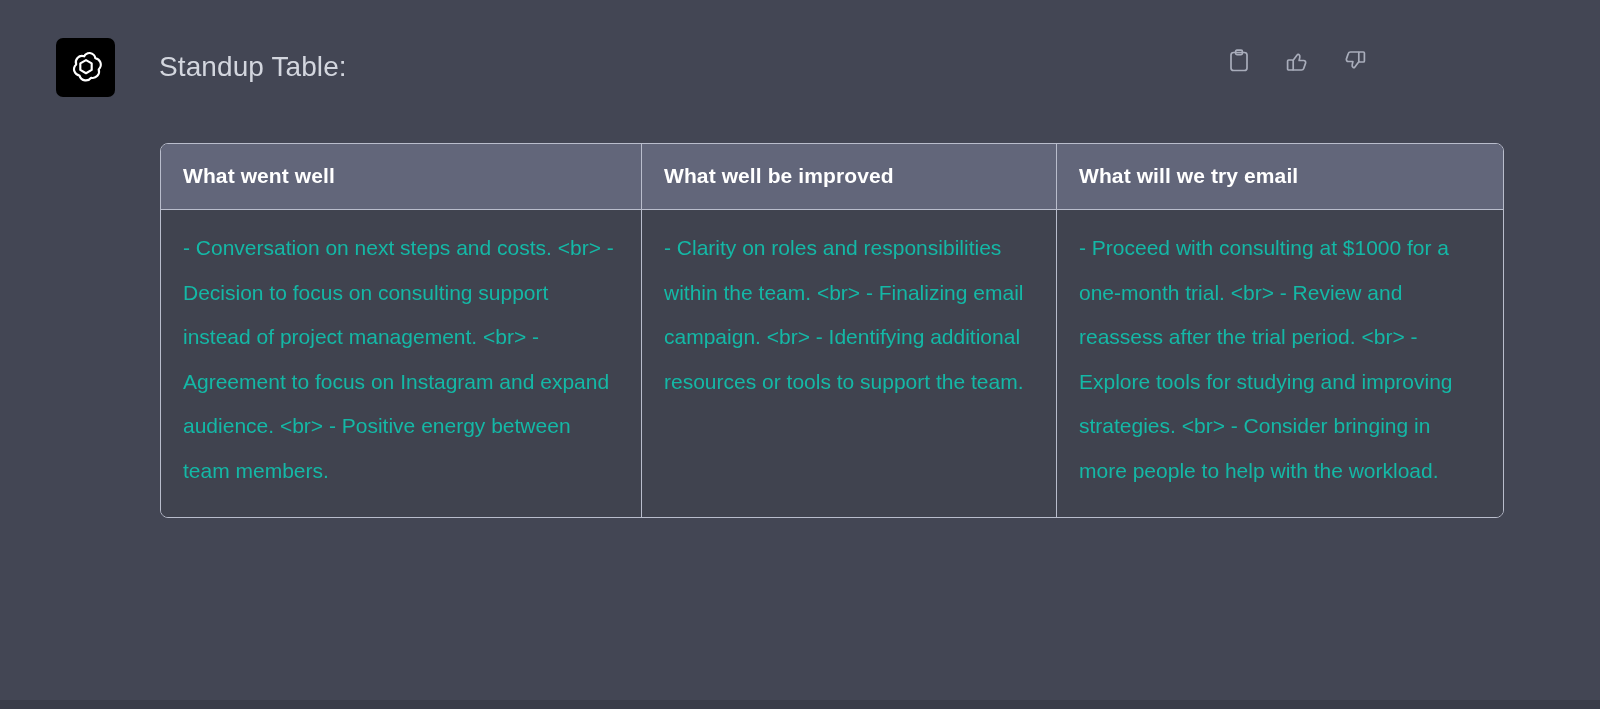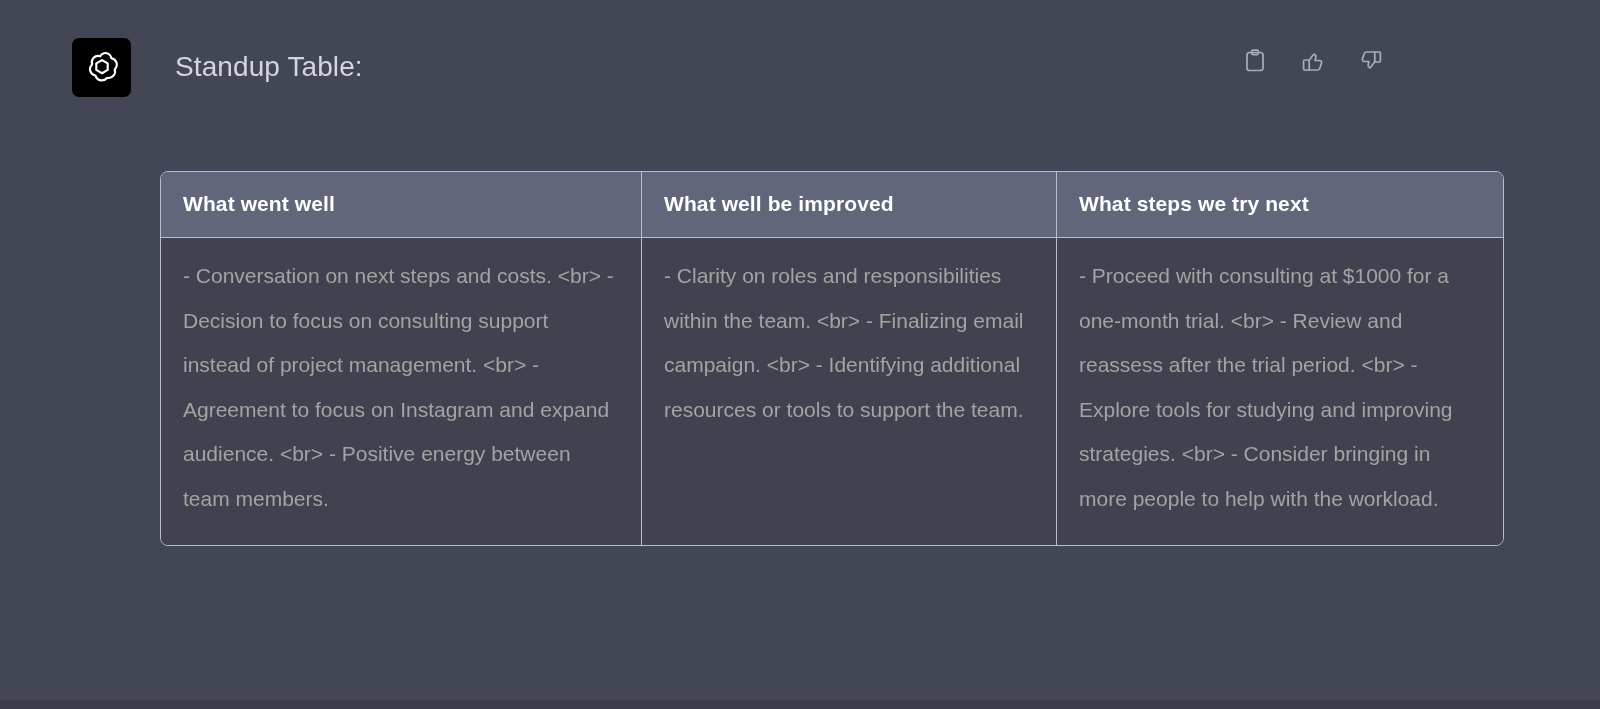--- a/index.html
+++ b/index.html
@@ -28,21 +28,21 @@
     left: 0;
     top: 700px;
     width: 1600px;
     height: 9px;
     background: #3a3d49;
   }
 
   
   .msg-header {
     position: absolute;
-    left: 16px;
+    left: 0;
     top: 0;
     width: 1432px;
     height: 120px;
   }
 
   .avatar {
     position: absolute;
     left: 56px;
     top: 38px;
     width: 59px;
@@ -94,40 +94,39 @@
   }
 
   table.standup {
     border-collapse: separate;
     border-spacing: 0;
     width: 1208px;
     table-layout: fixed;
     border: 1px solid #b9bdcc;
     border-radius: 8px;
     overflow: hidden;
-    margin-top: 28px;
   }
 
   table.standup th {
     background: #62667a;
     color: #ffffff;
     font-size: 21px;
     font-weight: bold;
     text-align: left;
     padding: 20px 22px 21px 22px;
     border-right: 1px solid #b9bdcc;
     border-bottom: 1px solid #b9bdcc;
     letter-spacing: 0.1px;
     vertical-align: middle;
   }
   table.standup th:last-child { border-right: none; }
 
   table.standup td {
     background: #40434f;
-    color: #a3a3a3;
+    color: #14b8a6;
     font-size: 21px;
     line-height: 44.5px;
     text-align: left;
     padding: 16px 22px 24px 22px;
     border-right: 1px solid #b9bdcc;
     vertical-align: top;
   }
   table.standup td:last-child { border-right: none; }
 
   .col-1 { width: 436px; }
@@ -183,21 +182,21 @@
 
     </div>
   </div>
 
   <div class="table-wrap">
     <table class="standup">
       <thead>
         <tr>
           <th class="col-1">What went well</th>
           <th class="col-2">What well be improved</th>
-          <th class="col-3">What steps we try next</th>
+          <th class="col-3">What will we try email</th>
         </tr>
       </thead>
       <tbody>
         <tr>
           <td class="col-1">- Conversation on next steps and costs. &lt;br&gt; - Decision to focus on consulting support instead of project management. &lt;br&gt; - Agreement to focus on Instagram and expand audience. &lt;br&gt; - Positive energy between team members.</td>
           <td class="col-2">- Clarity on roles and responsibilities within the team. &lt;br&gt; - Finalizing email campaign. &lt;br&gt; - Identifying additional resources or tools to support the team.</td>
           <td class="col-3">- Proceed with consulting at $1000 for a one-month trial. &lt;br&gt; - Review and reassess after the trial period. &lt;br&gt; - Explore tools for studying and improving strategies. &lt;br&gt; - Consider bringing in more people to help with the workload.</td>
         </tr>
       </tbody>
     </table>

